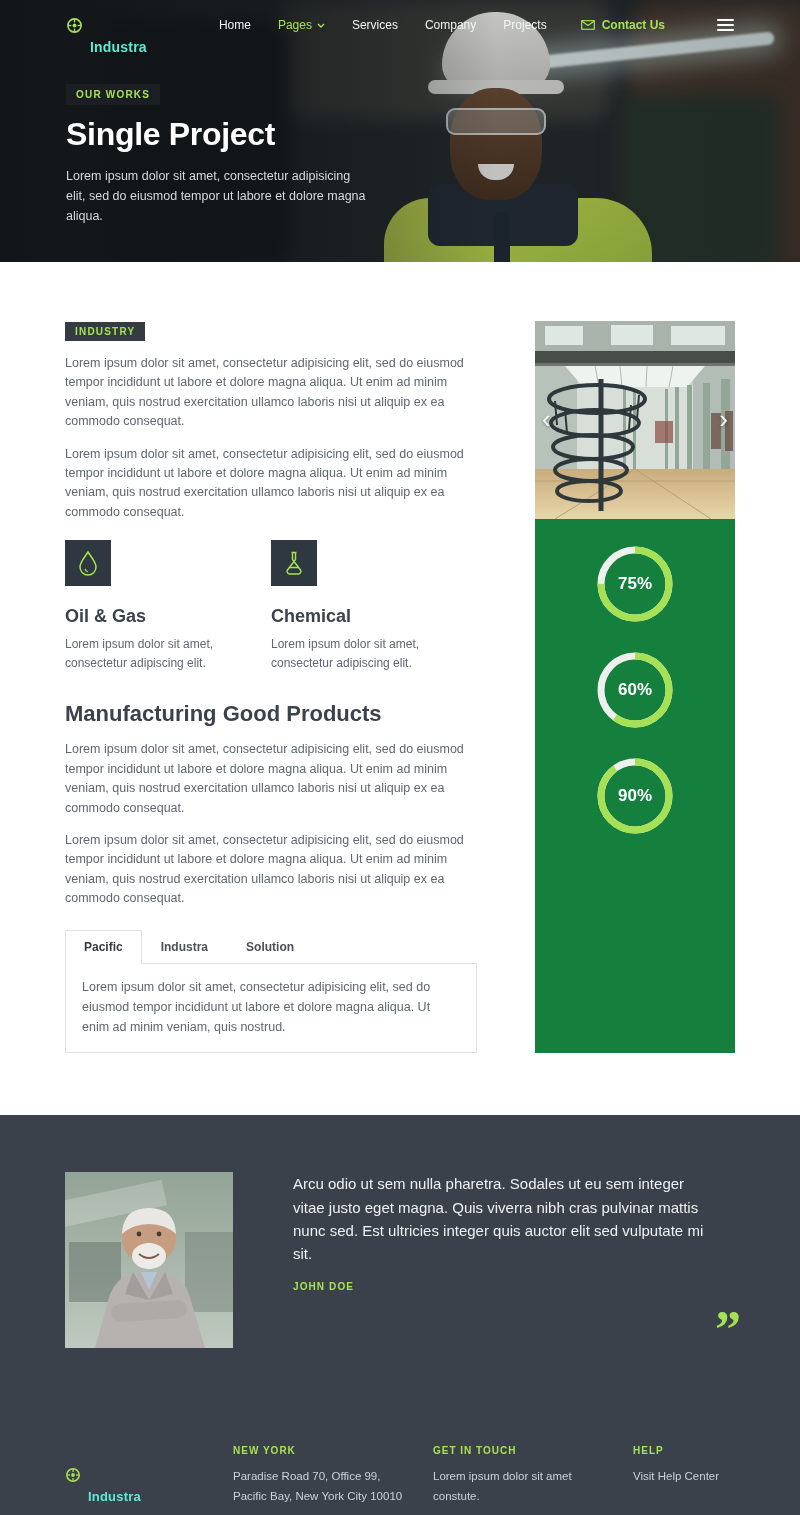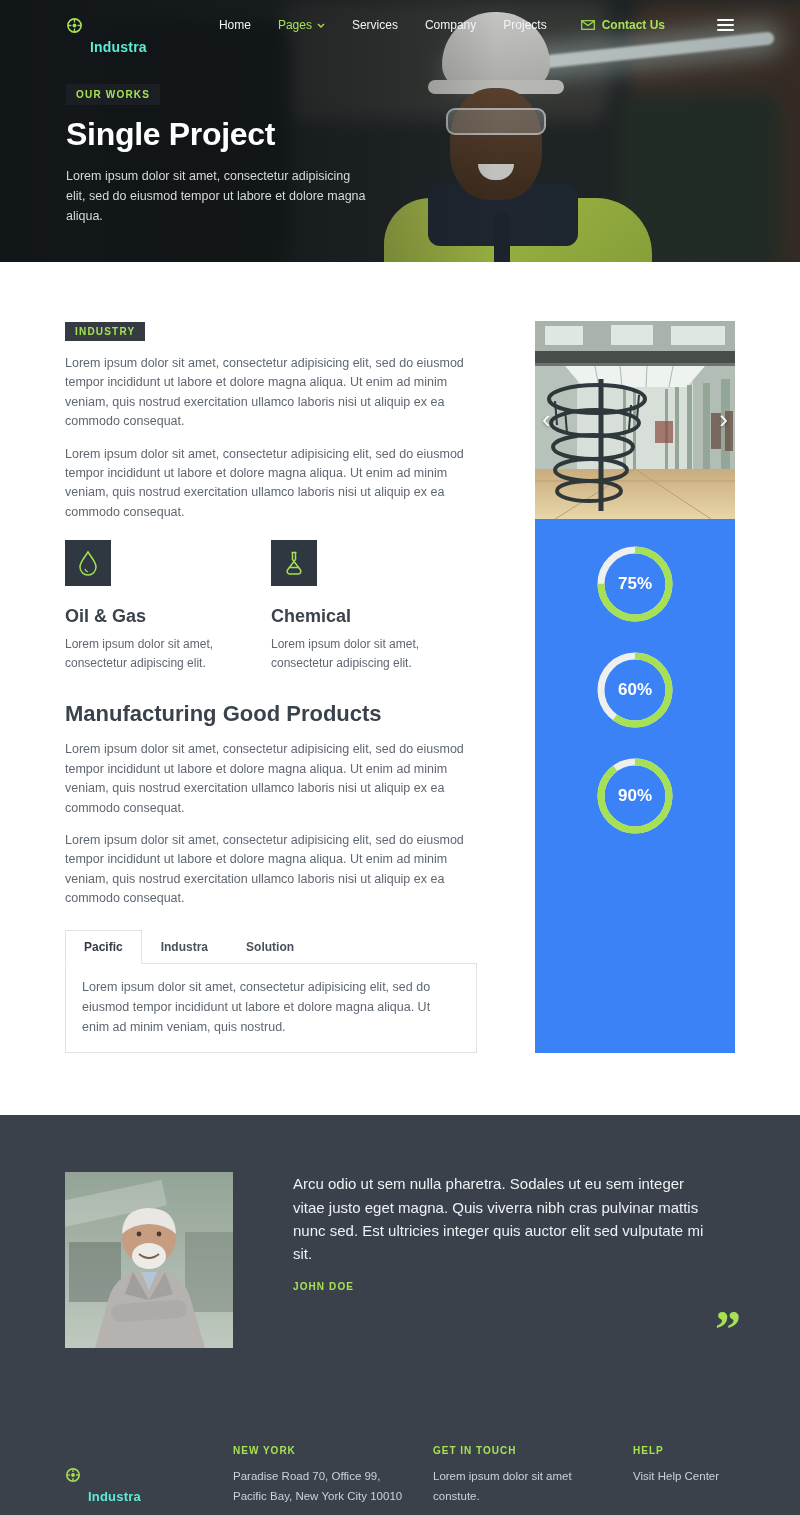--- a/index.html
+++ b/index.html
@@ -60,21 +60,21 @@
   .tab { padding:9px 18px; font-size:12px; font-weight:700; color:#4a515b; cursor:pointer; background:transparent; border:1px solid transparent; position:relative; z-index:2; margin-bottom:-1px; }
   .tab.active { background:#fff; border:1px solid #e2e2e2; border-bottom:1px solid #fff; color:#343b45; }
   .tab-panel { border:1px solid #e2e2e2; padding:13px 16px 15px; color:var(--body); font-size:12.5px; line-height:1.6; position:relative; z-index:1; }
 
   
   .col-right { width:200px; display:flex; flex-direction:column; }
   .carousel { position:relative; width:200px; height:198px; }
   .carousel svg { display:block; }
   .car-arrow { position:absolute; top:88px; color:rgba(255,255,255,.95); font-size:26px; line-height:20px; cursor:pointer; text-shadow:0 1px 3px rgba(0,0,0,.4); }
   .car-prev { left:7px; } .car-next { right:7px; }
-  .panel { background:#3b82f6; flex:1; min-height:379px; display:flex; flex-direction:column; align-items:center; padding-top:25px; gap:26px; }
+  .panel { background:#15803d; flex:1; min-height:379px; display:flex; flex-direction:column; align-items:center; padding-top:25px; gap:26px; }
   .ring { position:relative; width:80px; height:80px; }
   .ring-bg { fill:none; stroke:#eef0ee; stroke-width:7; }
   .ring-fg { fill:none; stroke:var(--accent); stroke-width:7; }
   .ring-label { position:absolute; inset:0; display:flex; align-items:center; justify-content:center; color:#fff; font-size:17px; font-weight:700; }
 
   
   .dark-section { background:#3a414b; height:555px; margin-top:62px; padding:57px 65px 0; }
   .testimonial { display:flex; }
   .portrait { width:168px; height:176px; flex:none; }
   .t-body { margin-left:60px; width:420px; position:relative; }

